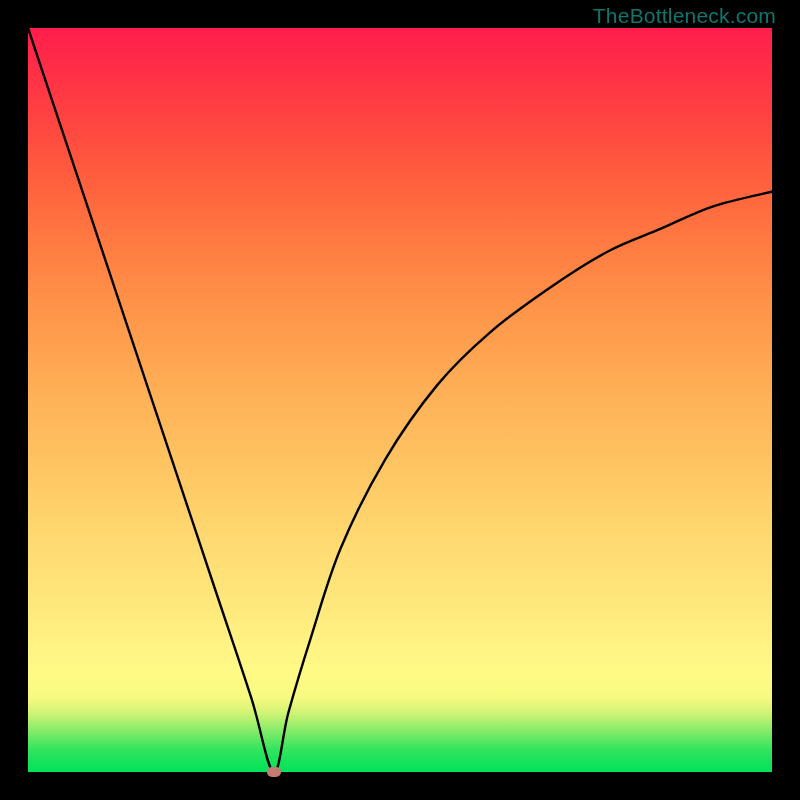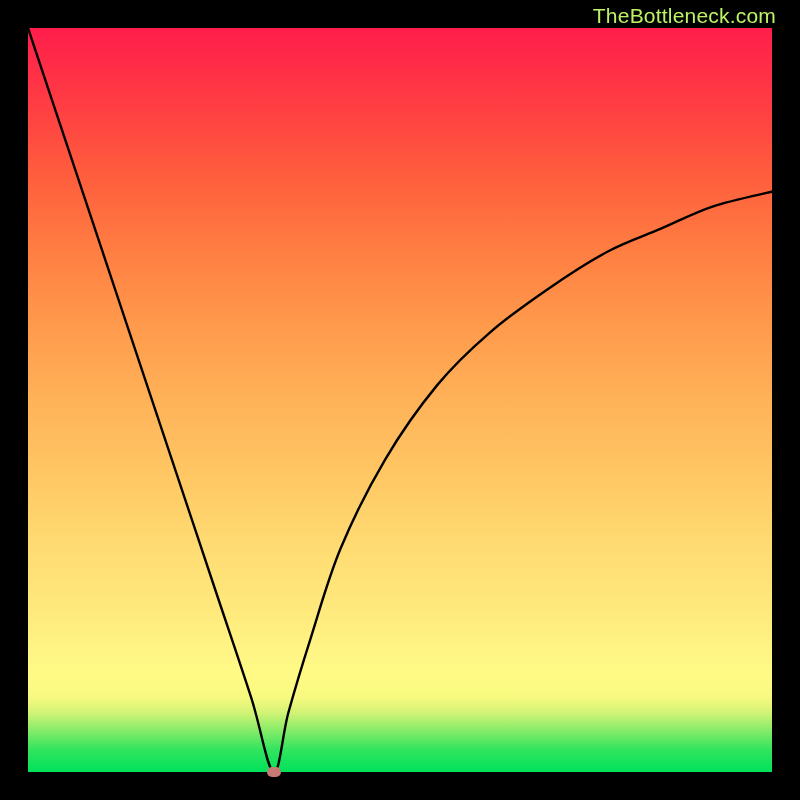--- a/index.html
+++ b/index.html
@@ -42,21 +42,21 @@
       #ff7e42 70%,
       #ff5e3d 80%,
       #ff3c43 90%,
       #ff1d4b 100%
     );
   }
   .watermark {
     position: absolute;
     top: 4px;
     right: 24px;
-    color: #bef264;
+    color: #0f766e;
     font-size: 21px;
     letter-spacing: 0.2px;
     font-weight: 500;
   }
   svg.curve {
     position: absolute;
     top: 0;
     left: 0;
     width: 744px;
     height: 744px;

